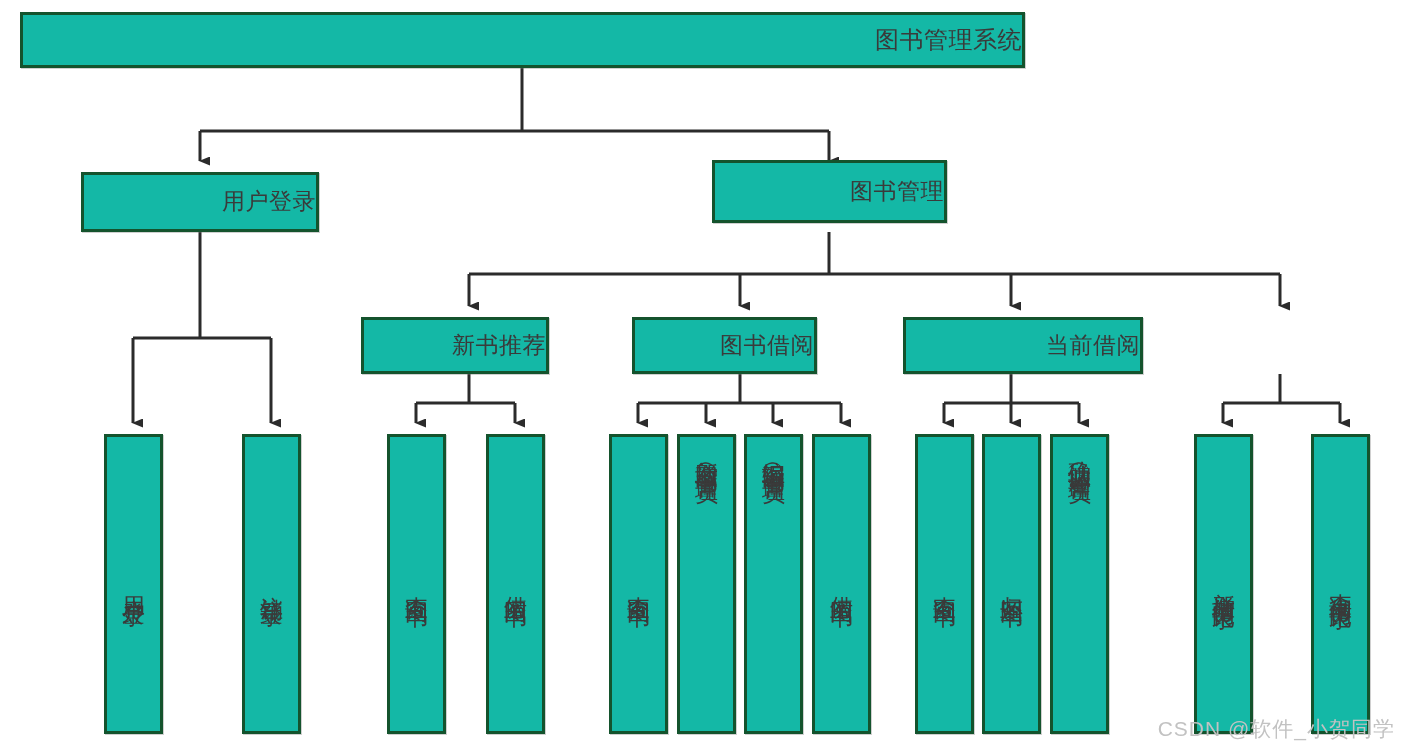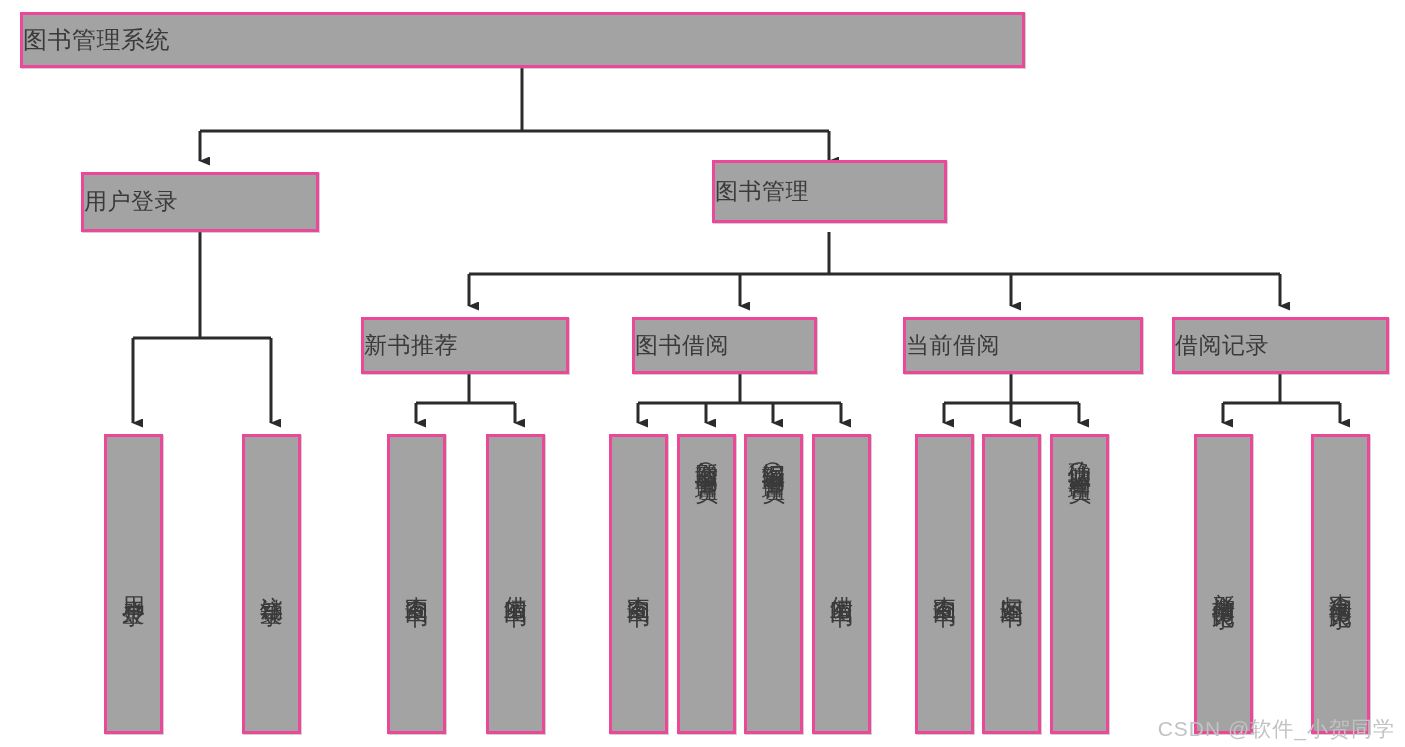--- a/index.html
+++ b/index.html
@@ -20,25 +20,25 @@
     position: absolute;
     left: 0;
     top: 0;
     width: 1405px;
     height: 747px;
     pointer-events: none;
   }
   .node {
     position: absolute;
     box-sizing: border-box;
-    border: 3px solid #ec4899;
-    background: #a3a3a3;
+    border: 3px solid #14532d;
+    background: #14b8a6;
     display: flex;
     align-items: center;
-    justify-content: flex-start;
+    justify-content: flex-end;
     color: #3a3a3a;
     box-shadow: 1px 1px 0 rgba(120,120,120,0.35);
   }
   .node .label {
     display: block;
     text-align: center;
     line-height: 1.18;
     letter-spacing: 0.5px;
     white-space: nowrap;
   }
@@ -135,32 +135,29 @@
     <span class="label">图书管理系统</span>
   </div>
 
   <div class="node h" style="left:81px; top:172px; width:238px; height:60px;">
     <span class="label">用户登录</span>
   </div>
   <div class="node h" style="left:712px; top:160px; width:235px; height:63px;">
     <span class="label">图书管理</span>
   </div>
 
-  <div class="node h" style="left:361px; top:317px; width:208px; height:57px;">
+  <div class="node h" style="left:361px; top:317px; width:188px; height:57px;">
     <span class="label">新书推荐</span>
   </div>
   <div class="node h" style="left:632px; top:317px; width:185px; height:57px;">
     <span class="label">图书借阅</span>
   </div>
   <div class="node h" style="left:903px; top:317px; width:240px; height:57px;">
     <span class="label">当前借阅</span>
   </div>
-  <div class="node h" style="left:1172px; top:317px; width:217px; height:57px;">
-    <span class="label">借阅记录</span>
-  </div>
 
   <div class="node v mid" style="left:104px; top:434px; width:59px; height:300px;">
     <span class="label">用户登录</span>
   </div>
   <div class="node v mid" style="left:242px; top:434px; width:59px; height:300px;">
     <span class="label">注销登录</span>
   </div>
 
   <div class="node v mid" style="left:387px; top:434px; width:59px; height:300px;">
     <span class="label">查询图书</span>

